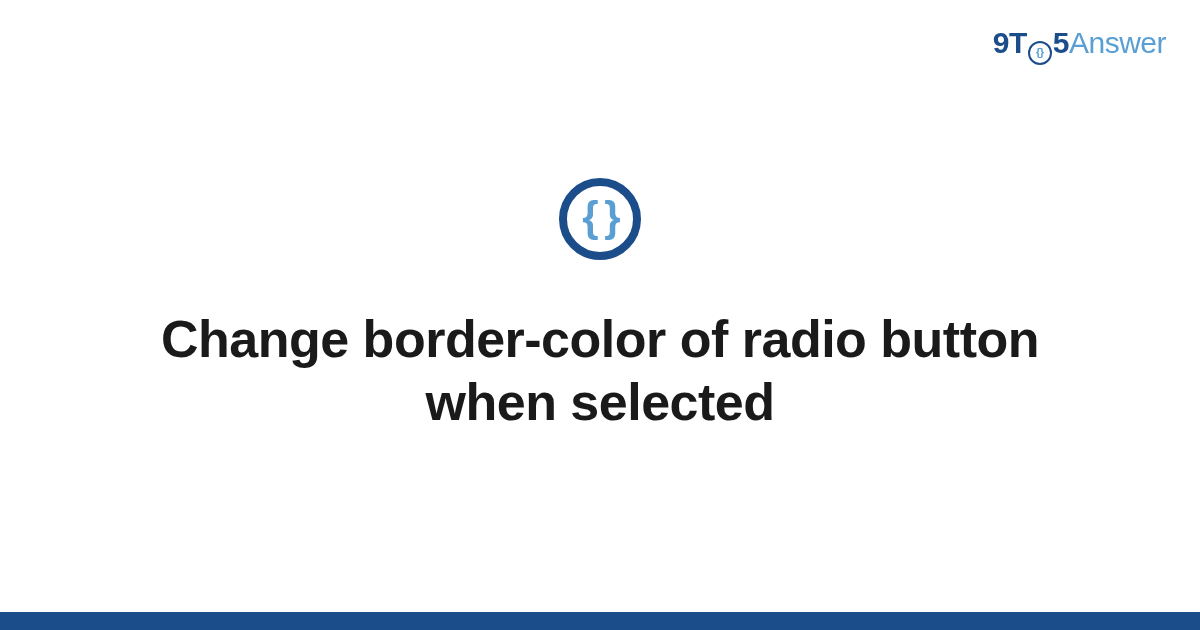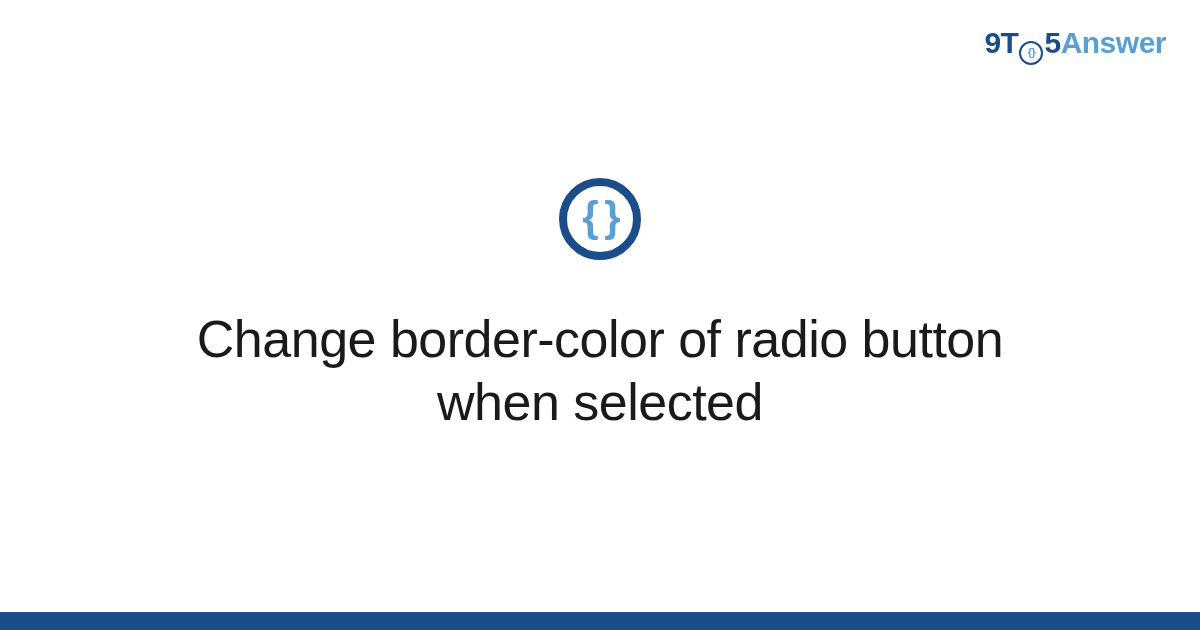--- a/index.html
+++ b/index.html
@@ -42,21 +42,21 @@
     }
     .brand .circle-o::before {
       content: "{}";
       font-size: 11px;
       color: #5a9fd4;
       font-weight: 600;
       line-height: 1;
     }
     .brand .answer {
       color: #5a9fd4;
-      font-weight: 700;
+      font-weight: 400;
     }
     .content {
       position: absolute;
       top: 0;
       left: 0;
       right: 0;
       bottom: 18px;
       display: flex;
       flex-direction: column;
       align-items: center;
@@ -77,21 +77,21 @@
       color: #5a9fd4;
       font-size: 42px;
       font-weight: 700;
       font-family: -apple-system, Helvetica, Arial, sans-serif;
       letter-spacing: -3px;
       line-height: 1;
       transform: translateY(-2px);
     }
     .title {
       font-size: 52px;
-      font-weight: 400;
+      font-weight: 700;
       color: #1a1a1a;
       text-align: center;
       line-height: 1.22;
       letter-spacing: -0.5px;
       max-width: 900px;
     }
     .footer-bar {
       position: absolute;
       bottom: 0;
       left: 0;

